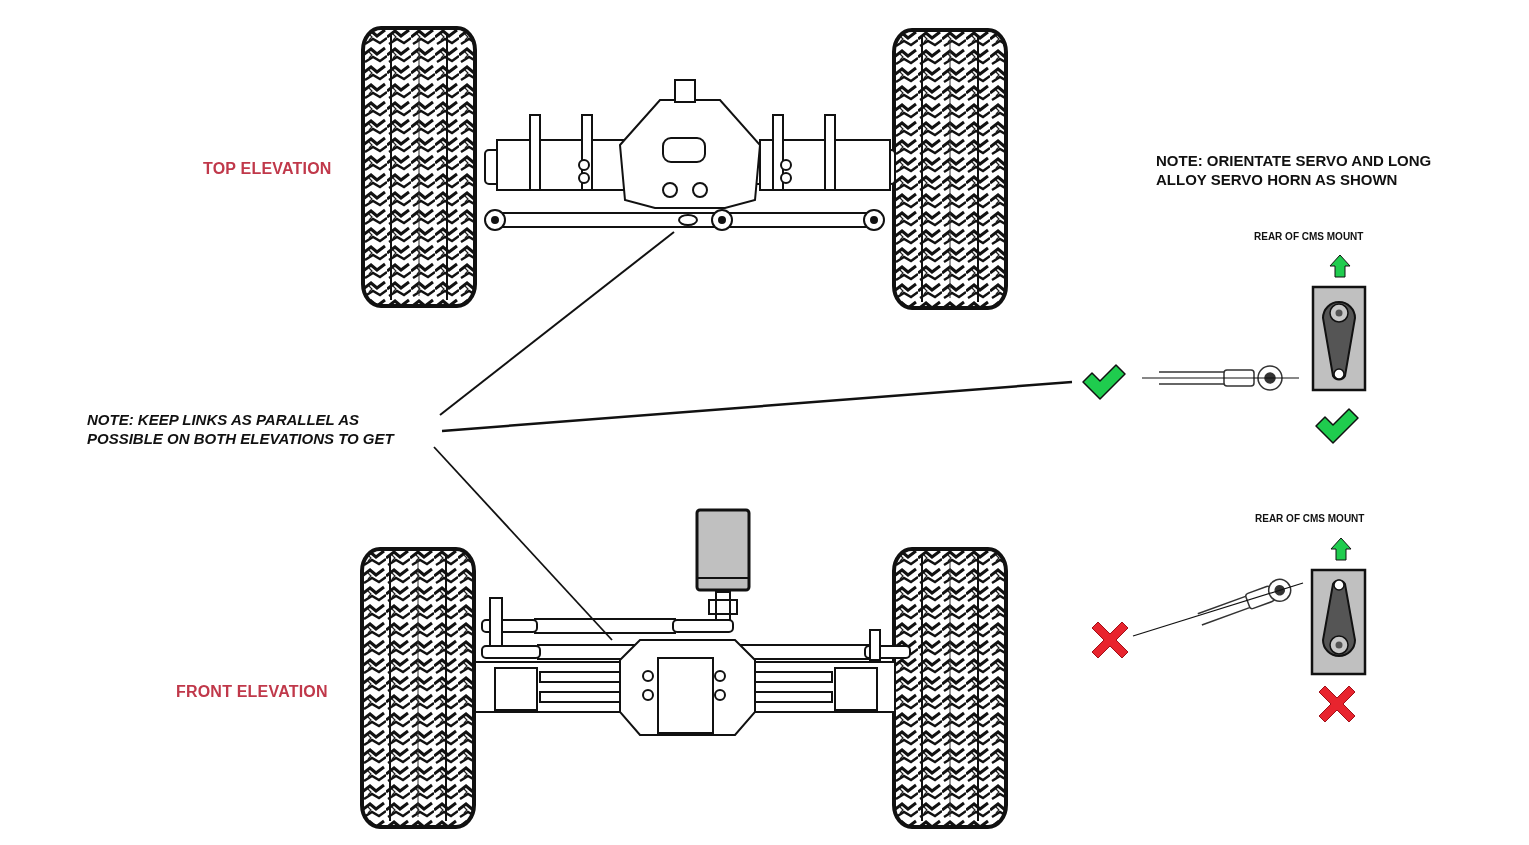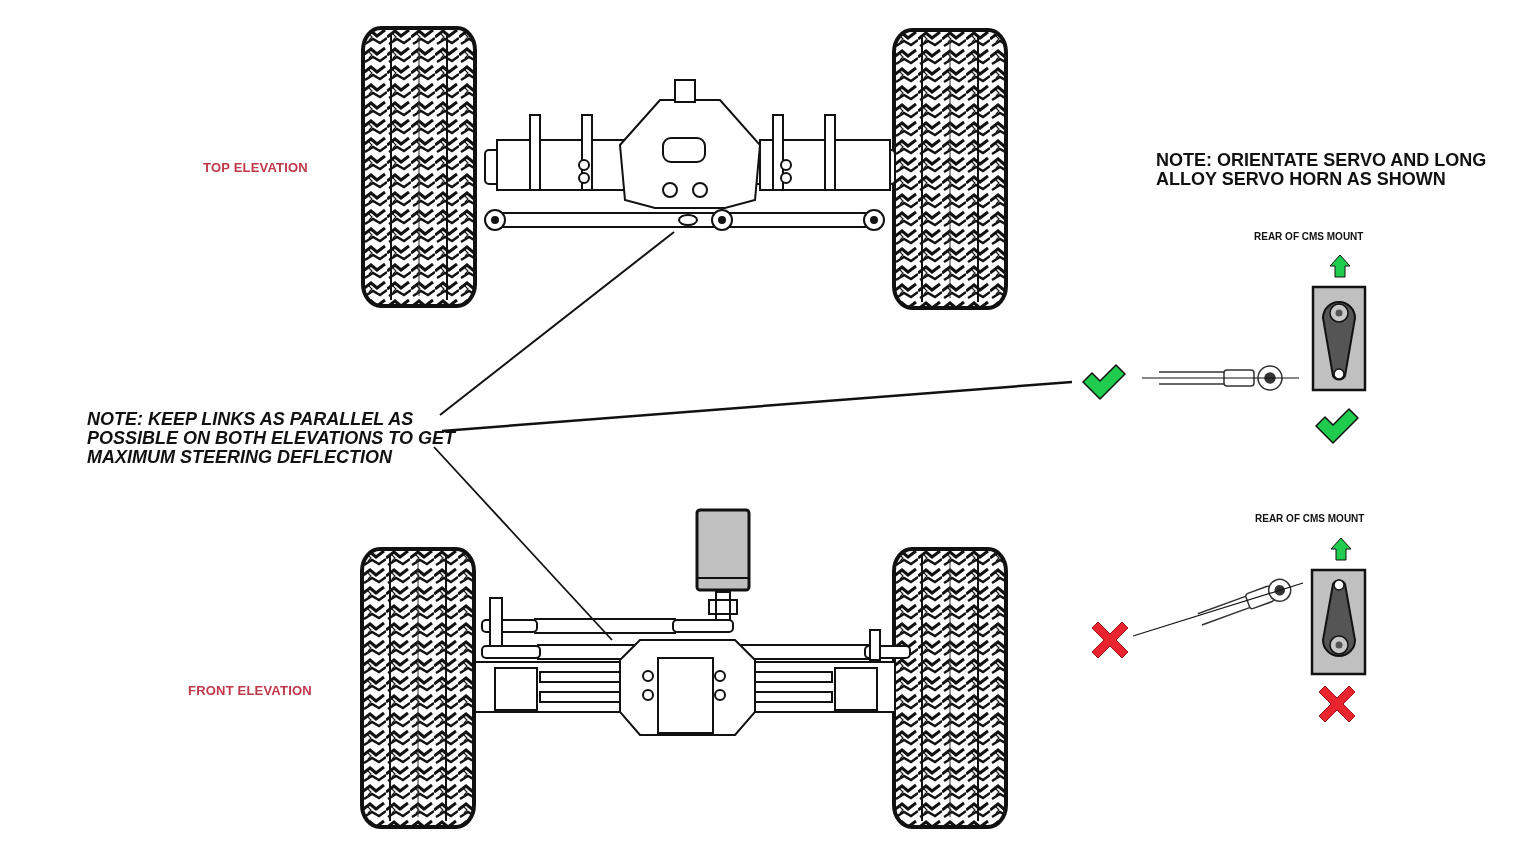--- a/index.html
+++ b/index.html
@@ -1,37 +1,36 @@
 <!DOCTYPE html>
 <html><head>
 <meta charset="utf-8">
 <style>
   html, body { margin: 0; padding: 0; background: #ffffff; }
   body { width: 1529px; height: 845px; position: relative; overflow: hidden; font-family: "Liberation Sans", sans-serif; }
   .label { position: absolute; font-weight: bold; white-space: nowrap; }
-  .red-label { color: #c0384a; font-size: 13px; letter-spacing: 0.2px; }
-  .note { color: #111111; font-size: 18px; line-height: 19px; }
+  .red-label { color: #c0384a; font-size: 16px; letter-spacing: 0.2px; }
+  .note { color: #111111; font-size: 15px; line-height: 19px; }
   .mount-label { color: #111111; font-size: 10px; }
   svg.stage { position: absolute; left: 0; top: 0; }
 </style>
 </head>
 <body>
 
 <div class="label red-label" style="left:203px; top:160px;">TOP ELEVATION</div>
-<div class="label red-label" style="left:188px; top:683px;">FRONT ELEVATION</div>
+<div class="label red-label" style="left:176px; top:683px;">FRONT ELEVATION</div>
 
 <div class="label note" style="left:1156px; top:151px;">
   <div>NOTE: ORIENTATE SERVO AND LONG</div>
   <div>ALLOY SERVO HORN AS SHOWN</div>
 </div>
 
 <div class="label note" style="left:87px; top:410px;font-style:italic;">
   <div>NOTE:  KEEP LINKS AS PARALLEL AS</div>
   <div>POSSIBLE ON BOTH ELEVATIONS TO GET</div>
-  <div>MAXIMUM STEERING DEFLECTION</div>
 </div>
 
 <div class="label mount-label" style="left:1254px; top:231px;">REAR OF CMS MOUNT</div>
 <div class="label mount-label" style="left:1255px; top:513px;">REAR OF CMS MOUNT</div>
 
 <svg class="stage" width="1529" height="845" viewBox="0 0 1529 845" xmlns="http://www.w3.org/2000/svg">
   <defs>
     <pattern id="tread" x="0" y="0" width="24" height="18" patternUnits="userSpaceOnUse">
       <rect width="24" height="18" fill="#ffffff"></rect>
       <path d="M0 9 L8 3 L14 8 L22 2" stroke="#111" stroke-width="3" fill="none"></path>

